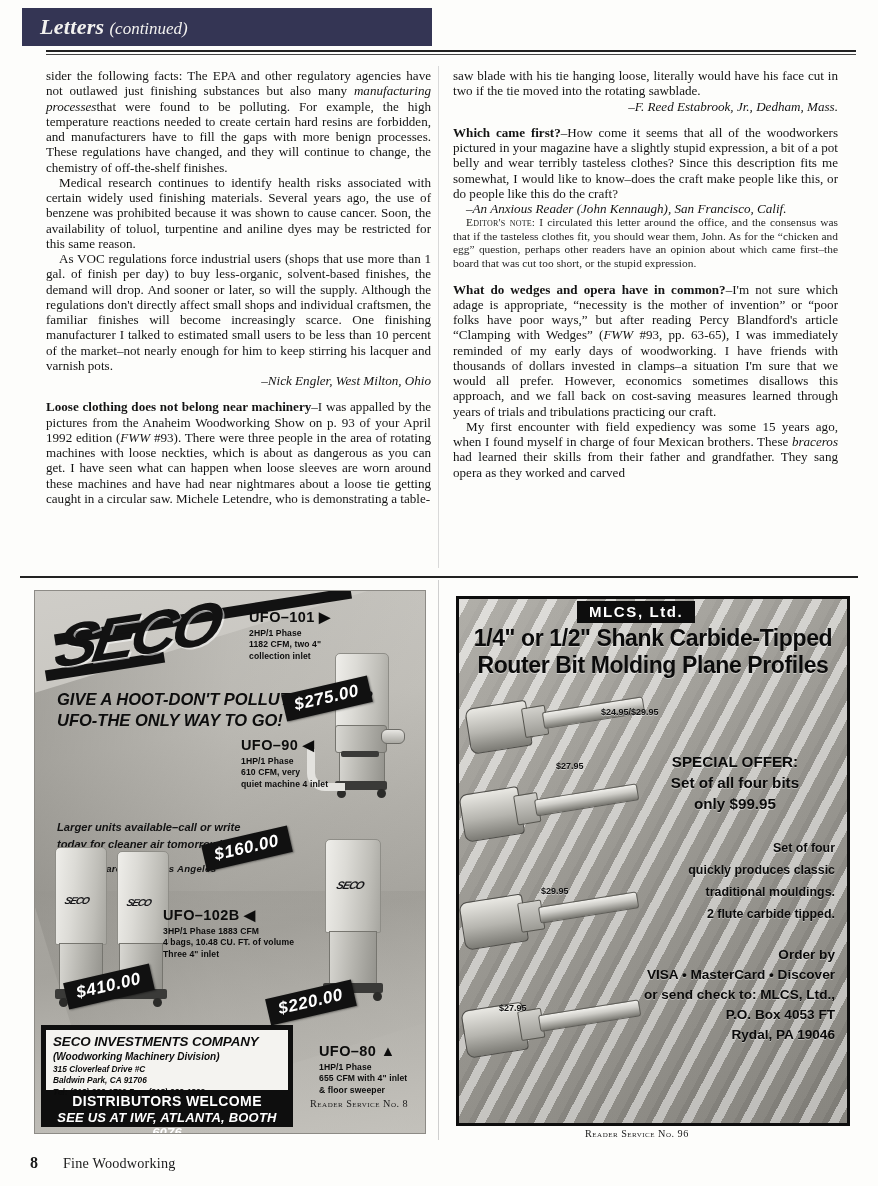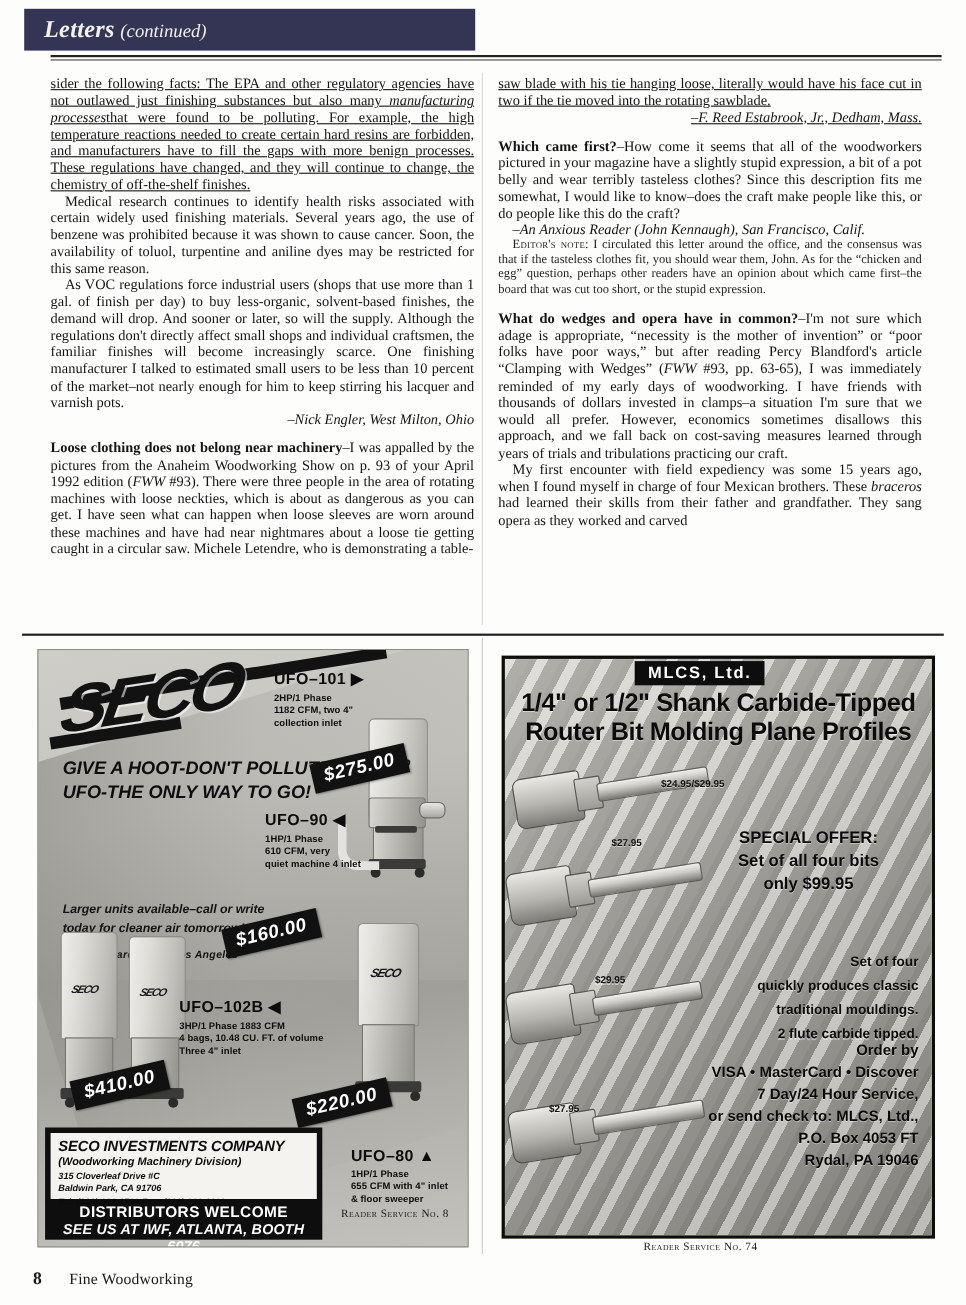--- a/index.html
+++ b/index.html
@@ -77,21 +77,21 @@
     line-height: 15.25px;
     text-align: justify;
     -webkit-hyphens: auto;
     hyphens: auto;
     color: #141414;
   }
   .col p {
     margin: 0;
     text-indent: 13px;
   }
-  .col p.noindent { text-indent: 0; text-decoration: underline; }
+  .col p.noindent { text-indent: 0; }
   .col p.lead { text-indent: 0; margin-top: 11px; }
   .col .hd { font-weight: bold; }
   .col .it { font-style: italic; }
   .sig {
     display: block;
     text-align: right;
     font-style: italic;
   }
   .siginline { font-style: italic; }
   .editor-note {
@@ -447,21 +447,20 @@
     position: absolute;
     left: 160px; top: 238px;
     width: 216px;
     text-align: right;
     font-family: "Liberation Sans", sans-serif;
     font-weight: bold;
     font-size: 12.4px;
     line-height: 22px;
     color: #0b0b0b;
     text-shadow: 0 1px 0 rgba(255,255,255,.4);
-    margin-top: 26px;
   }
   #mlcs-order {
     position: absolute;
     left: 128px; top: 346px;
     width: 248px;
     text-align: right;
     font-family: "Liberation Sans", sans-serif;
     font-weight: bold;
     font-size: 13.6px;
     line-height: 20px;
@@ -702,27 +701,26 @@
     <div id="mlcs-desc">
       <div>Set of four</div>
       <div>quickly produces classic</div>
       <div>traditional mouldings.</div>
       <div>2 flute carbide tipped.</div>
     </div>
 
     <div id="mlcs-order">
       <div>Order by</div>
       <div>VISA • MasterCard • Discover</div>
-      <div>7 Day/24 Hour Service,</div>
       <div>or send check to: MLCS, Ltd.,</div>
       <div>P.O. Box 4053 FT</div>
       <div>Rydal, PA 19046</div>
     </div>
   </div>
 
-  <div class="reader-svc" id="rs-right">Reader Service No. 74</div>
+  <div class="reader-svc" id="rs-right">Reader Service No. 96</div>
 
   <div id="footer">
     <span class="pg-num">8</span>
     <span class="pub">Fine Woodworking</span>
   </div>
 
 </div>
 
 </body></html>

